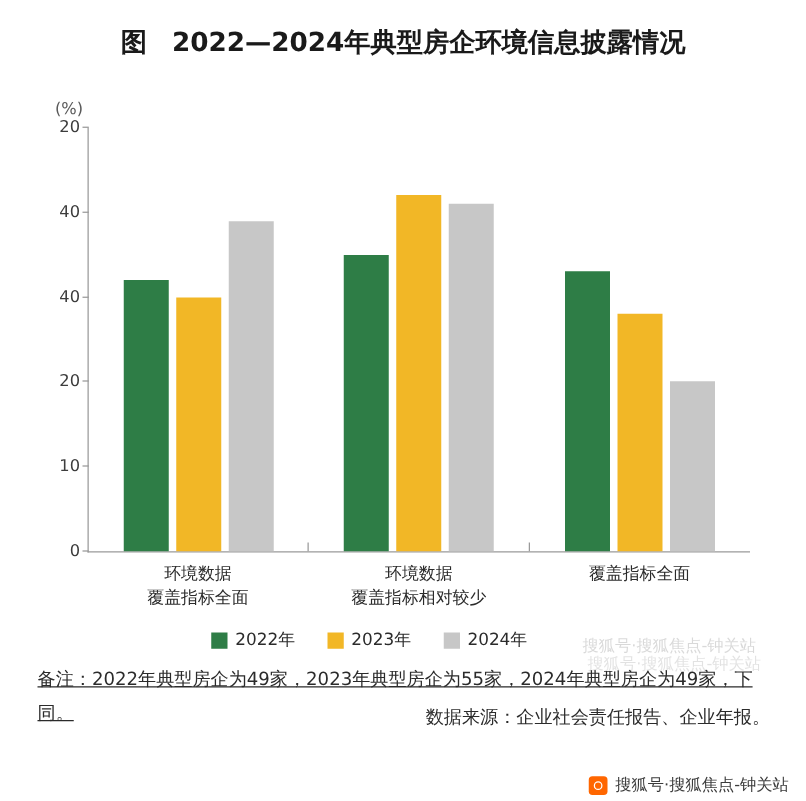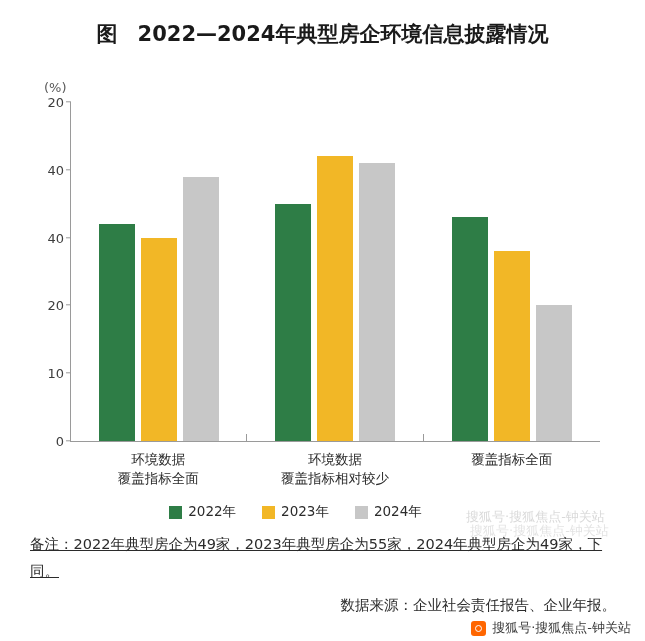--- a/index.html
+++ b/index.html
@@ -167,21 +167,21 @@
     left: 30px;
     width: 590px;
     font-size: 14.5px;
     line-height: 27px;
     color: #2b2b2b;
     font-family: "DejaVu Sans", sans-serif;
     text-decoration: underline;
   }
   .source {
     position: absolute;
-    top: 596px;
+    top: 564px;
     left: 30px;
     width: 586px;
     text-align: right;
     font-size: 14.5px;
     color: #2b2b2b;
     font-family: "DejaVu Sans", sans-serif;
   }
 
   
   .wm {

